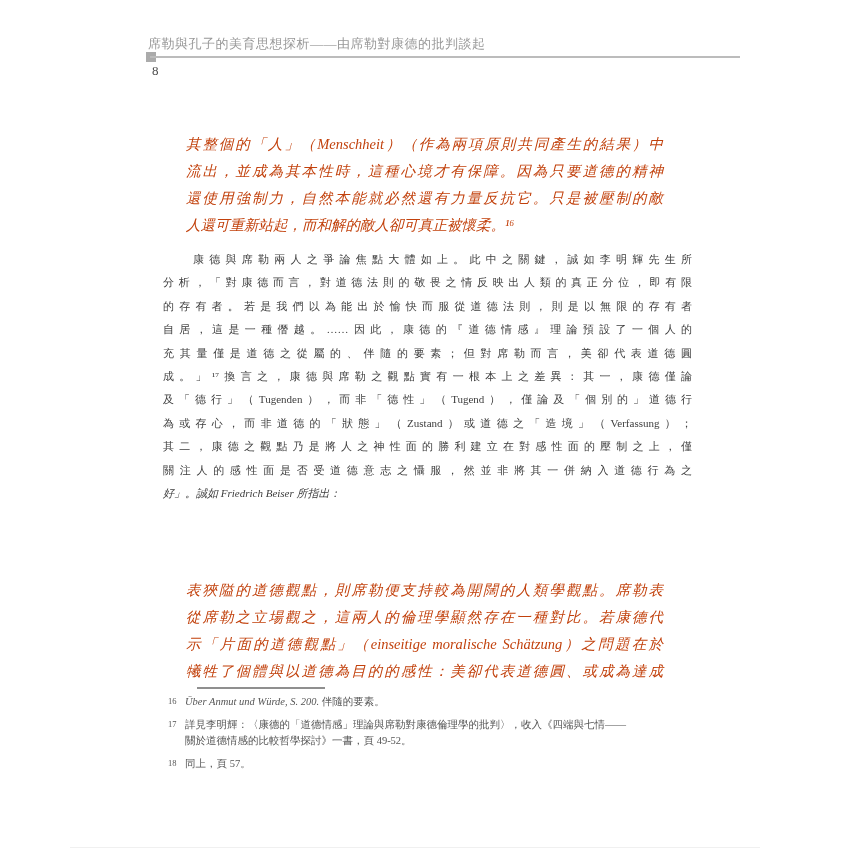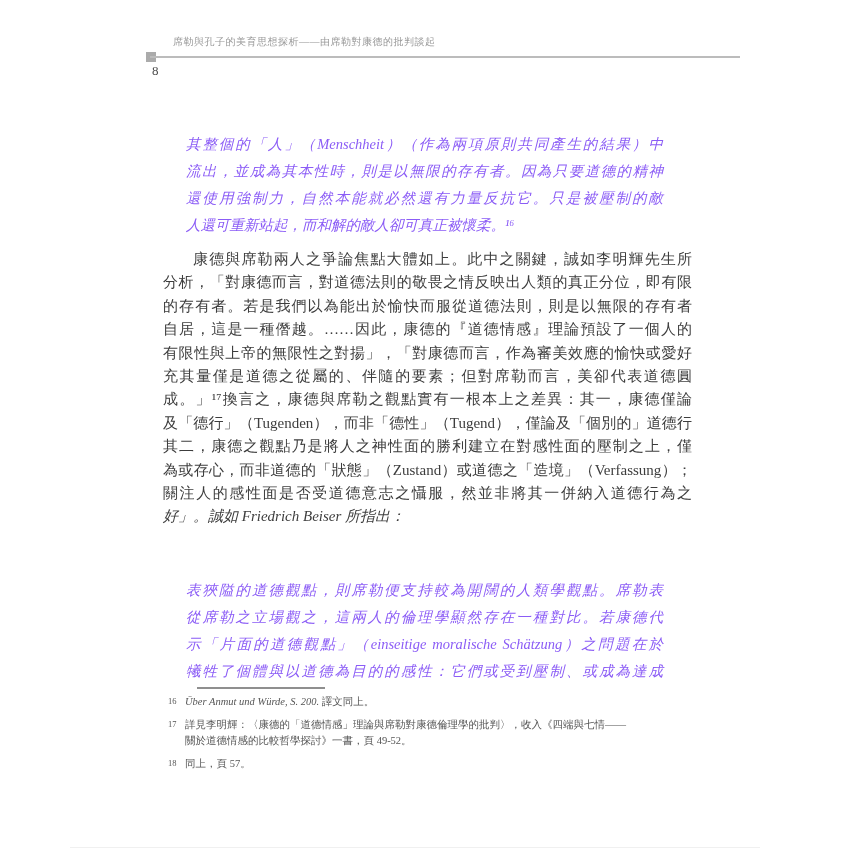--- a/index.html
+++ b/index.html
@@ -1,33 +1,33 @@
 <!DOCTYPE html>
 <html><head>
 <meta charset="utf-8">
 <style>
   html,body{margin:0;padding:0;background:#ffffff;}
   #page{position:relative;width:850px;height:850px;background:#ffffff;overflow:hidden;
         font-family:"Liberation Serif","DejaVu Serif",serif;color:#3d3d3d;}
   
-  .hdr-title{position:absolute;left:173px;top:35px;font-size:10px;color:#989898;
+  .hdr-title{position:absolute;left:148px;top:35px;font-size:13px;color:#989898;
              letter-spacing:0.5px;white-space:nowrap;}
   .hdr-square{position:absolute;left:146px;top:52px;width:10px;height:10px;background:#ababab;}
   .hdr-rule{position:absolute;left:150px;top:56px;width:590px;height:2px;background:#bcbcbc;}
   .page-num{position:absolute;left:152px;top:63px;font-size:13px;color:#4a4a4a;}
   
   .line{white-space:nowrap;text-align:justify;text-align-last:justify;}
   .line.natural{text-align:left;text-align-last:left;font-style:italic;}
   
-  .quote{position:absolute;left:186px;width:477px;font-style:italic;color:#8b5cf6;
+  .quote{position:absolute;left:186px;width:477px;font-style:italic;color:#c2410c;
          font-size:14.5px;line-height:27px;}
   #quote1{top:131px;}
   #quote2{top:577px;}
   
-  #para1{position:absolute;left:163px;top:248px;width:529px;font-size:15px;
+  #para1{position:absolute;left:163px;top:248px;width:529px;font-size:11px;
          line-height:23.4px;color:#3d3d3d;}
   #para1 .indent{padding-left:30px;}
   
   .fn-sep{position:absolute;left:197px;top:687px;width:128px;height:1.5px;background:#8f8f8f;}
   #footnotes{position:absolute;left:168px;top:694px;width:522px;font-size:10.5px;
              line-height:16.5px;color:#555555;}
   .footnote{position:relative;padding-left:17px;margin-bottom:6px;}
   .fn-num{position:absolute;left:0;top:-1px;font-size:8.5px;color:#555555;}
   .fn-text .it{font-style:italic;}
   .bottom-shadow{position:absolute;left:70px;top:847px;width:690px;height:1px;background:#f0f0f0;}
@@ -37,53 +37,52 @@
 
 <div id="page">
 
   <div class="hdr-title">席勒與孔子的美育思想探析——由席勒對康德的批判談起</div>
   <div class="hdr-square"></div>
   <div class="hdr-rule"></div>
   <div class="page-num">8</div>
 
   <div id="quote1" class="quote">
     <div class="line">其整個的「人」（Menschheit）（作為兩項原則共同產生的結果）中</div>
-    <div class="line">流出，並成為其本性時，則是以無限的存有者。因為只要道德的精神</div>
+    <div class="line">流出，並成為其本性時，這種心境才有保障。因為只要道德的精神</div>
     <div class="line">還使用強制力，自然本能就必然還有力量反抗它。只是被壓制的敵</div>
     <div class="line natural">人還可重新站起，而和解的敵人卻可真正被懷柔。¹⁶</div>
   </div>
 
   <div id="para1">
     <div class="line indent">康德與席勒兩人之爭論焦點大體如上。此中之關鍵，誠如李明輝先生所</div>
     <div class="line">分析，「對康德而言，對道德法則的敬畏之情反映出人類的真正分位，即有限</div>
     <div class="line">的存有者。若是我們以為能出於愉快而服從道德法則，則是以無限的存有者</div>
     <div class="line">自居，這是一種僭越。……因此，康德的『道德情感』理論預設了一個人的</div>
-    <div class="line">有限性與上帝的無限性之對揚」，「對康德而言，作為審美效應的愉快或愛好</div>
     <div class="line">充其量僅是道德之從屬的、伴隨的要素；但對席勒而言，美卻代表道德圓</div>
     <div class="line">成。」¹⁷換言之，康德與席勒之觀點實有一根本上之差異：其一，康德僅論</div>
     <div class="line">及「德行」（Tugenden），而非「德性」（Tugend），僅論及「個別的」道德行</div>
+    <div class="line">為或存心，而非道德的「狀態」（Zustand）或道德之「造境」（Verfassung）；</div>
     <div class="line">其二，康德之觀點乃是將人之神性面的勝利建立在對感性面的壓制之上，僅</div>
-    <div class="line">為或存心，而非道德的「狀態」（Zustand）或道德之「造境」（Verfassung）；</div>
     <div class="line">關注人的感性面是否受道德意志之懾服，然並非將其一併納入道德行為之</div>
     <div class="line natural">好」。誠如 Friedrich Beiser 所指出：</div>
   </div>
 
   <div id="quote2" class="quote">
     <div class="line">表狹隘的道德觀點，則席勒便支持較為開闊的人類學觀點。席勒表</div>
     <div class="line">從席勒之立場觀之，這兩人的倫理學顯然存在一種對比。若康德代</div>
     <div class="line">示「片面的道德觀點」（einseitige moralische Schätzung）之問題在於</div>
-    <div class="line">犧牲了個體與以道德為目的的感性：它們或受到壓制、或成為達成</div>
+    <div class="line">犧牲了個體與以道德為目的的感性：美卻代表道德圓、或成為達成</div>
   </div>
 
   <div class="fn-sep"></div>
 
   <div id="footnotes">
     <div class="footnote">
       <span class="fn-num">16</span>
-      <span class="fn-text"><span class="it">Über Anmut und Würde, S. 200.</span><span>  譯文同上。</span></span>
+      <span class="fn-text"><span class="it">Über Anmut und Würde, S. 200.</span><span>  伴隨的要素。</span></span>
     </div>
     <div class="footnote">
       <span class="fn-num">17</span>
       <span class="fn-text"><span>詳見李明輝：〈康德的「道德情感」理論與席勒對康德倫理學的批判〉，收入《四端與七情——</span><br><span>關於道德情感的比較哲學探討》一書，頁 49-52。</span></span>
     </div>
     <div class="footnote">
       <span class="fn-num">18</span>
       <span class="fn-text"><span>同上，頁 57。</span></span>
     </div>
   </div>

